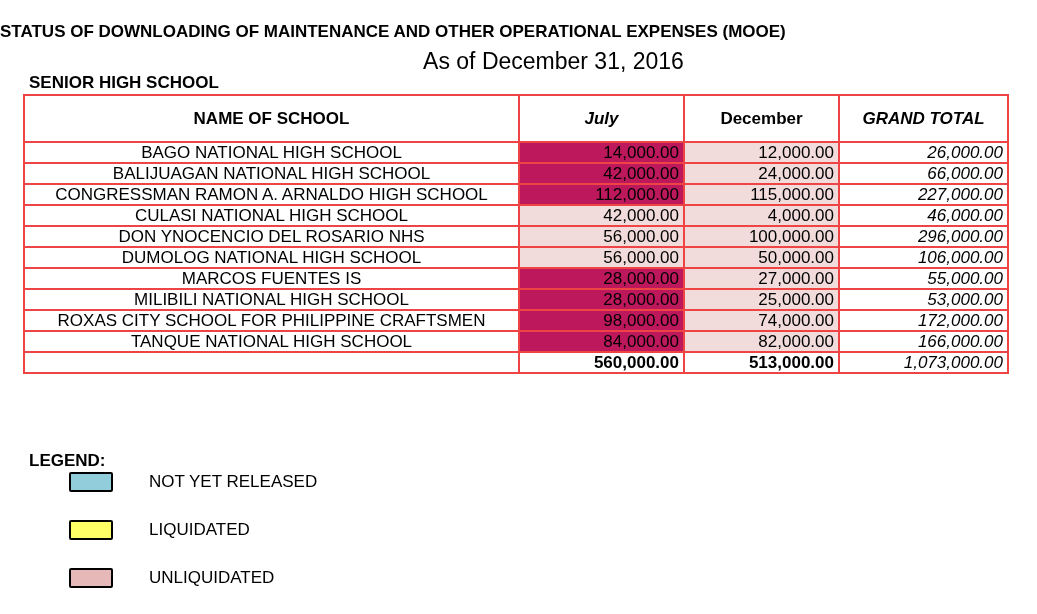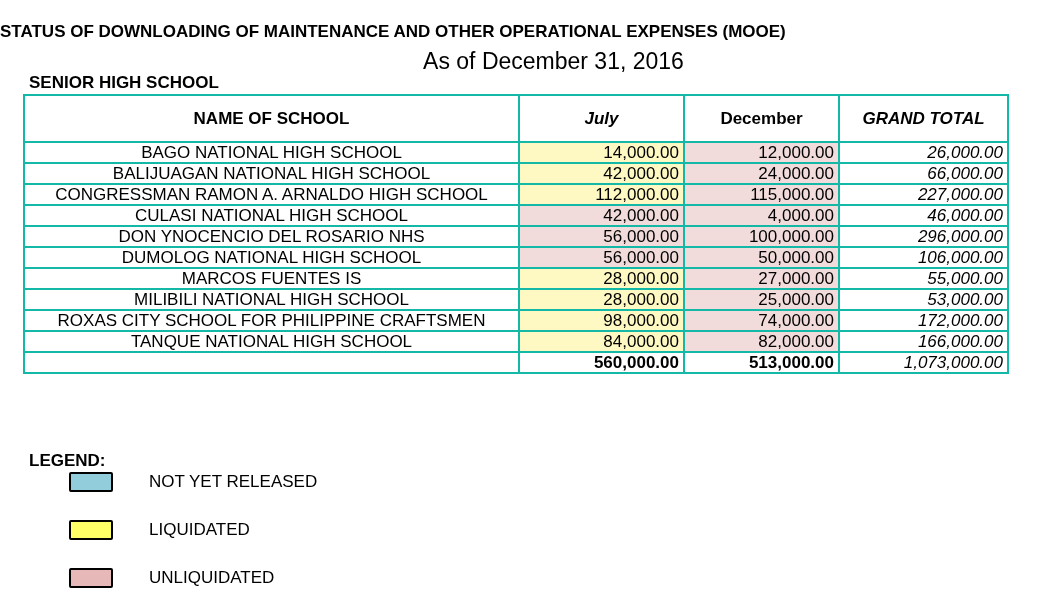--- a/index.html
+++ b/index.html
@@ -5,32 +5,32 @@
   html, body { margin:0; padding:0; background:#ffffff; }
   body { width:1037px; height:614px; position:relative; overflow:hidden;
          font-family:"Liberation Sans", sans-serif; color:#000; }
   .title { position:absolute; left:0; top:22px; width:1037px; text-align:left;
            font-weight:bold; font-size:17px; }
   .subtitle { position:absolute; left:0; top:48px; width:1037px; text-align:center;
               font-size:23px;padding-left:35px; }
   .section { position:absolute; left:29px; top:73px; font-weight:bold; font-size:17px; }
   table.grid { position:absolute; left:23px; top:94px; border-collapse:collapse;
                font-size:17px; }
-  table.grid td, table.grid th { border:2px solid #14b8a6; padding:0 4px; height:19px;
+  table.grid td, table.grid th { border:2px solid #ef4444; padding:0 4px; height:19px;
                line-height:19px; white-space:nowrap; }
   table.grid th { height:45px; font-weight:bold; font-size:17px; text-align:center; }
   th.c-name { width:485px; }
   th.c-july { width:155px;font-style:italic; }
   th.c-dec { width:145px;border-radius:13px; }
   th.c-total { width:159px; font-style:italic; }
   td.name { text-align:center; padding-left:3px; }
   td.num { text-align:right; padding-right:9px; }
   td.total { text-align:right; font-weight:normal; font-style:italic; padding-right:9px; }
   td.sum { text-align:right; font-weight:bold; padding-right:9px; }
-  .liq { background:#fef9c3;margin-left:19px; }
+  .liq { background:#be185d;margin-left:19px; }
   .unliq { background:#f2dcdb; }
   .legend-title { position:absolute; left:29px; top:451px; font-weight:bold; font-size:17px; }
   .legend-item { position:absolute; left:69px; height:20px; }
   .swatch { position:absolute; left:0; top:0; width:40px; height:16px; border:2px solid #000;
             border-radius:2px; }
   .legend-label { position:absolute; left:80px; top:0; font-size:17px; white-space:nowrap; }
 </style>
 </head>
 <body>
 

